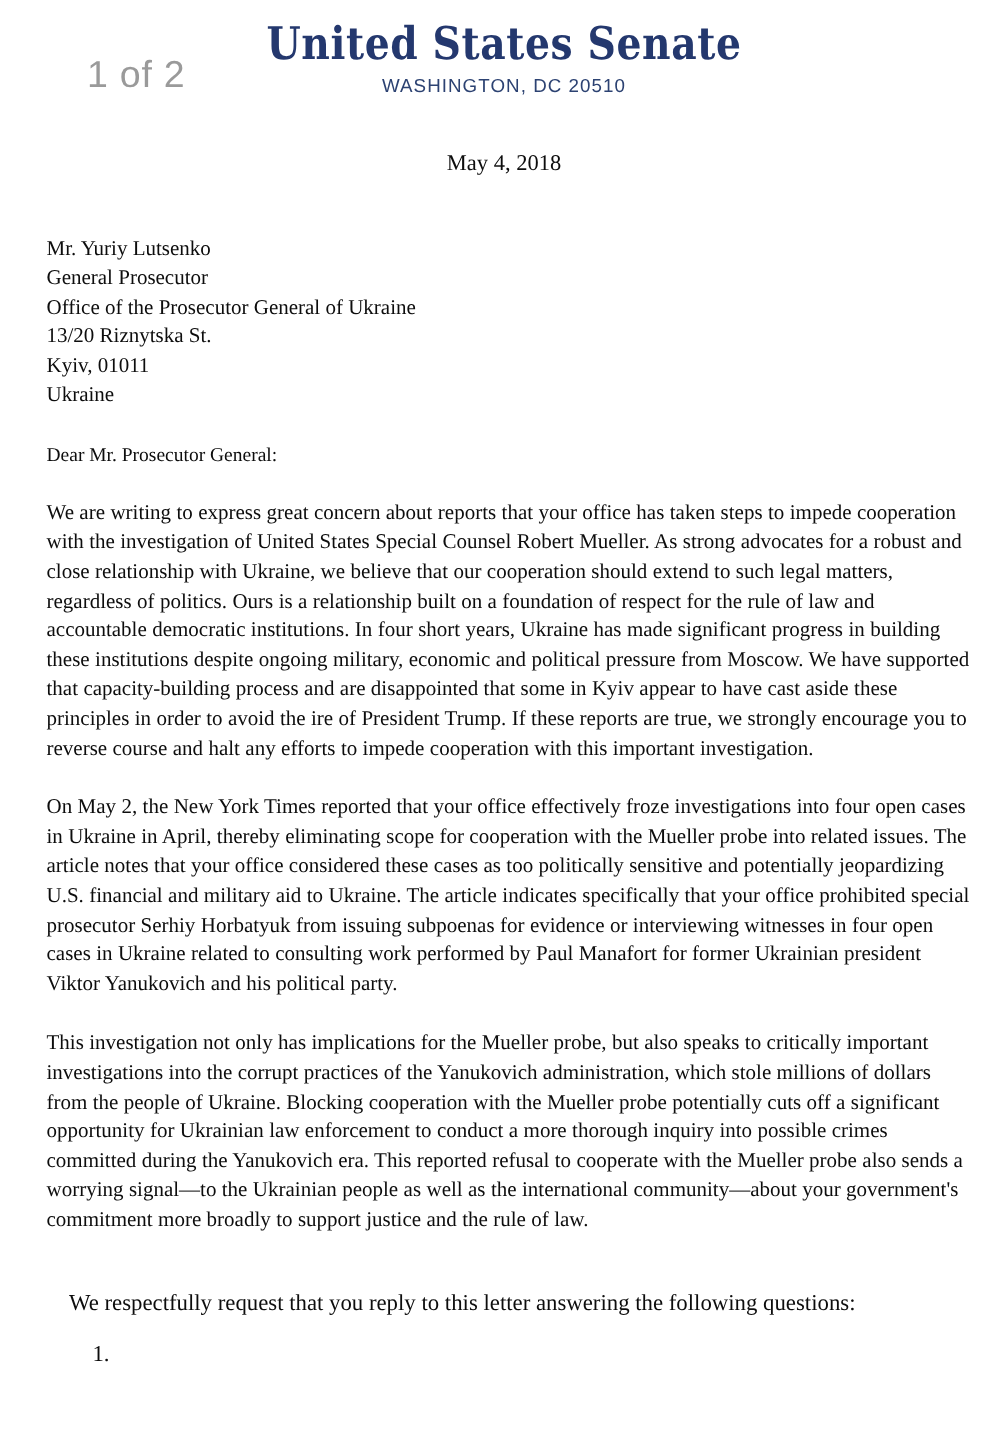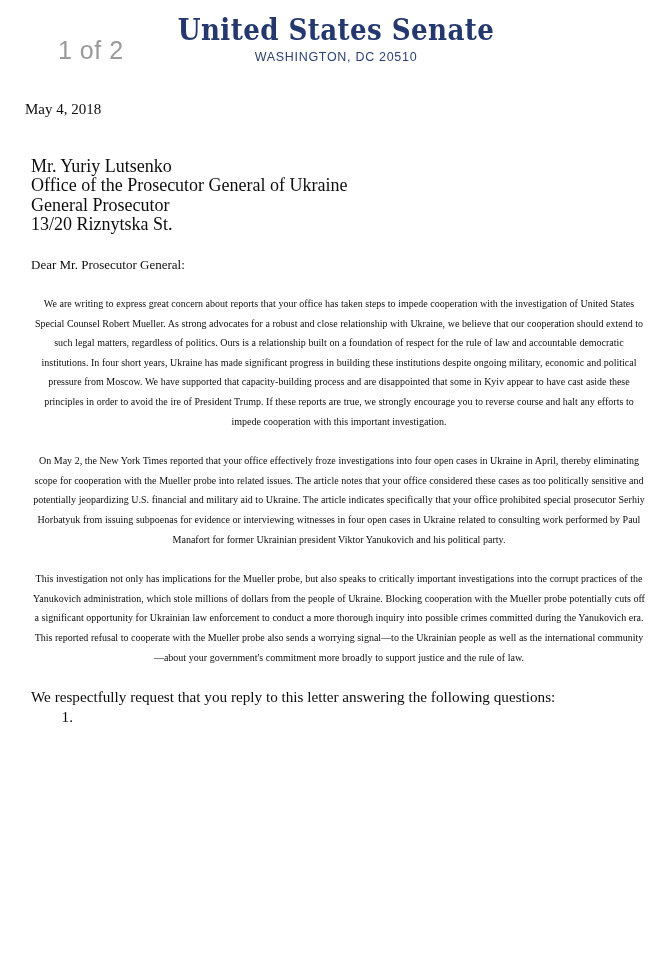--- a/index.html
+++ b/index.html
@@ -67,52 +67,53 @@
 
   
   .letter-body {
     position: absolute;
     left: 31px;
     top: 100px;
     width: 616px;
   }
 
   .date-line {
+    text-align: center;
     font-size: 15px;
     line-height: 19px;
     margin-left: -6px;
     margin-bottom: 0;
   }
 
   .spacer-lg { height: 38px; }
   .spacer-md { height: 20px; }
 
   .addr-block {
-    font-size: 18px;
+    font-size: 14px;
     line-height: 19.4px;
   }
   .addr-block div { white-space: nowrap; }
 
   .salutation {
     font-size: 13px;
     line-height: 19.4px;
   }
 
   p.para {
     margin: 0;
-    font-size: 10px;
+    font-size: 14px;
     line-height: 19.6px;
-    text-align: center;
+    text-align: left;
     word-spacing: 0.1px;
   }
 
   .req-line {
     font-size: 15.2px;
     line-height: 19.6px;
-    margin: 0;
+    margin: 15px;
   }
 
   ol.questions {
     margin: 0;
     padding: 0;
     list-style: none;
   }
   ol.questions li {
     position: relative;
     padding-left: 47px;
@@ -143,23 +144,25 @@
   </div>
 
   <div class="letter-body">
 
     <div class="date-line">May 4, 2018</div>
 
     <div class="spacer-lg"></div>
 
     <div class="addr-block">
       <div>Mr. Yuriy Lutsenko</div>
+      <div>General Prosecutor</div>
       <div>Office of the Prosecutor General of Ukraine</div>
-      <div>General Prosecutor</div>
       <div>13/20 Riznytska St.</div>
+      <div>Kyiv, 01011</div>
+      <div>Ukraine</div>
     </div>
 
     <div class="spacer-md"></div>
 
     <div class="salutation">Dear Mr. Prosecutor General:</div>
 
     <div class="spacer-md"></div>
 
     <p class="para">We are writing to express great concern about reports that your office has taken steps to impede cooperation with the investigation of United States Special Counsel Robert Mueller.  As strong advocates for a robust and close relationship with Ukraine, we believe that our cooperation should extend to such legal matters, regardless of politics.  Ours is a relationship built on a foundation of respect for the rule of law and accountable democratic institutions.  In four short years, Ukraine has made significant progress in building these institutions despite ongoing military, economic and political pressure from Moscow.  We have supported that capacity-building process and are disappointed that some in Kyiv appear to have cast aside these principles in order to avoid the ire of President Trump.  If these reports are true, we strongly encourage you to reverse course and halt any efforts to impede cooperation with this important investigation.</p>
 

